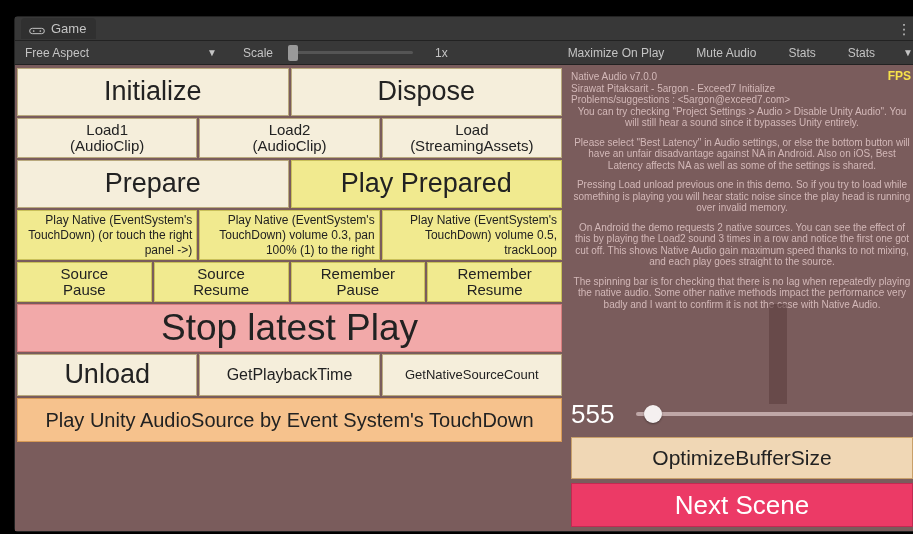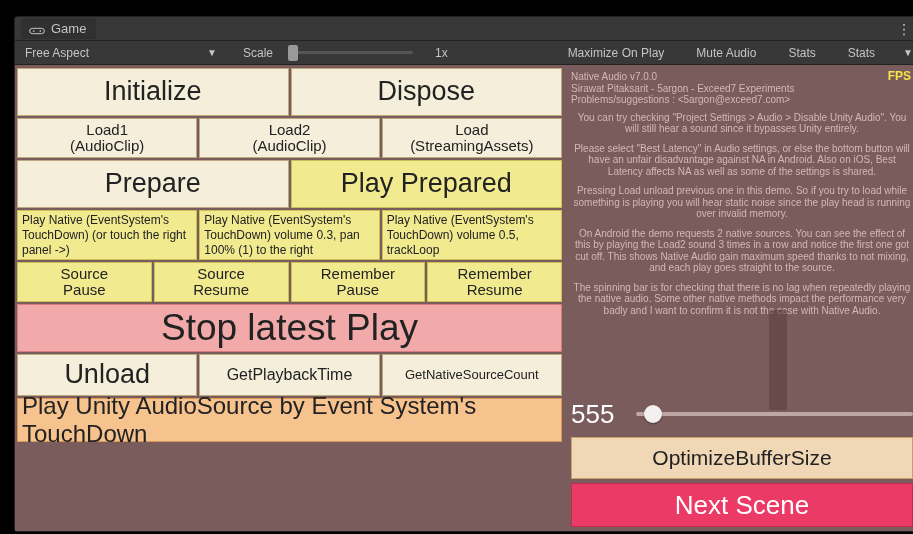--- a/index.html
+++ b/index.html
@@ -122,21 +122,21 @@
     flex-direction: column;
     padding: 3px 0 3px 1px;
     gap: 2px;
   }
   .row { display: flex; gap: 2px; padding: 0 1px; }
   .row > * { flex: 1; }
   .btn {
     background: #f5eedb;
     border: 1px solid #b9a97d;
     color: #222;
-    text-align: left;
+    text-align: right;
     display: flex;
     align-items: center;
     justify-content: center;
     cursor: pointer;
     line-height: 1.1;
     padding: 2px 4px;
   }
   .btn.big { font-size: 27px; font-weight: 400; height: 48px; }
   .btn.med { font-size: 15px; height: 40px; flex-direction: column; }
   .btn.yellow { background: #f1ea8f; border-color: #c9c05a; }
@@ -147,21 +147,21 @@
     border-color: #d77d7d;
     font-size: 37px;
     height: 48px;
   }
   .btn.unload { font-size: 27px; height: 42px; }
   .btn.gp { font-size: 16px; height: 42px; }
   .btn.gn { font-size: 13px; height: 42px; }
   .btn.orange {
     background: #f6c28d;
     border-color: #d79a56;
-    font-size: 24px;
+    font-size: 20px;
     height: 44px;
     line-height: 1.15;
   }
 
   .right {
     flex: 1;
     position: relative;
     display: flex;
     flex-direction: column;
     padding: 6px 8px 4px 8px;
@@ -173,21 +173,21 @@
     color: #f6e24a;
     font-size: 12px;
     font-weight: bold;
   }
   .info {
     color: #d3b8b8;
     font-size: 10px;
     line-height: 1.15;
     margin-bottom: 6px;
   }
-  .info .hdr { margin-bottom: 6px; }
+  .info .hdr { }
   .info p { margin-bottom: 8px; text-align: center; }
   .spin-area {
     position: relative;
     flex: 1;
     min-height: 54px;
     margin-bottom: 4px;
   }
   .spin-bar {
     position: absolute;
     left: 58%;
@@ -361,21 +361,21 @@
       </div>
 
     </div>
 
     <div class="right">
       <div class="fps">FPS</div>
 
       <div class="info">
         <div class="hdr">
           <div class="left-align">Native Audio v7.0.0</div>
-          <div class="left-align">Sirawat Pitaksarit - 5argon - Exceed7 Experiments</div>
+          <div class="left-align">Sirawat Pitaksarit - 5argon - Exceed7 Initialize</div>
           <div class="left-align">Problems/suggestions : &lt;5argon@exceed7.com&gt;</div>
         </div>
         <p>You can try checking "Project Settings &gt; Audio &gt; Disable Unity Audio". You will still hear a sound since it bypasses Unity entirely.</p>
         <p>Please select "Best Latency" in Audio settings, or else the bottom button will have an unfair disadvantage against NA in Android. Also on iOS, Best Latency affects NA as well as some of the settings is shared.</p>
         <p>Pressing Load unload previous one in this demo. So if you try to load while something is playing you will hear static noise since the play head is running over invalid memory.</p>
         <p>On Android the demo requests 2 native sources. You can see the effect of this by playing the Load2 sound 3 times in a row and notice the first one got cut off. This shows Native Audio gain maximum speed thanks to not mixing, and each play goes straight to the source.</p>
         <p>The spinning bar is for checking that there is no lag when repeatedly playing the native audio. Some other native methods impact the performance very badly and I want to confirm it is not the case with Native Audio.</p>
       </div>
 
       <div class="spin-area">

